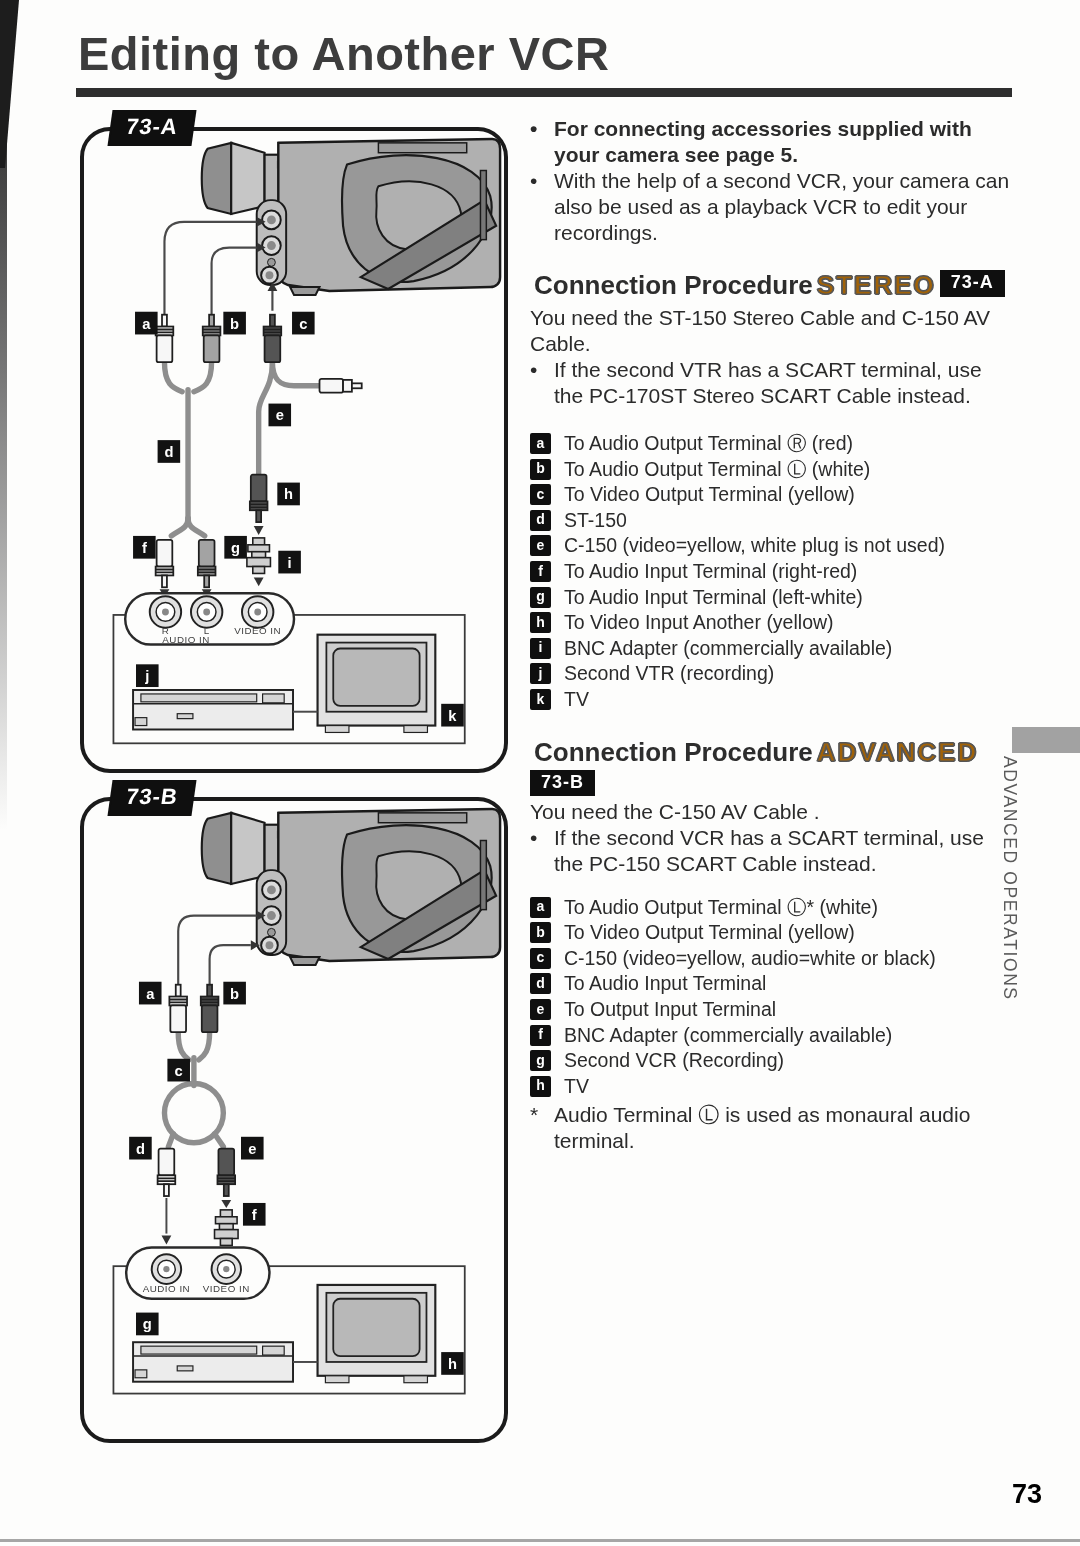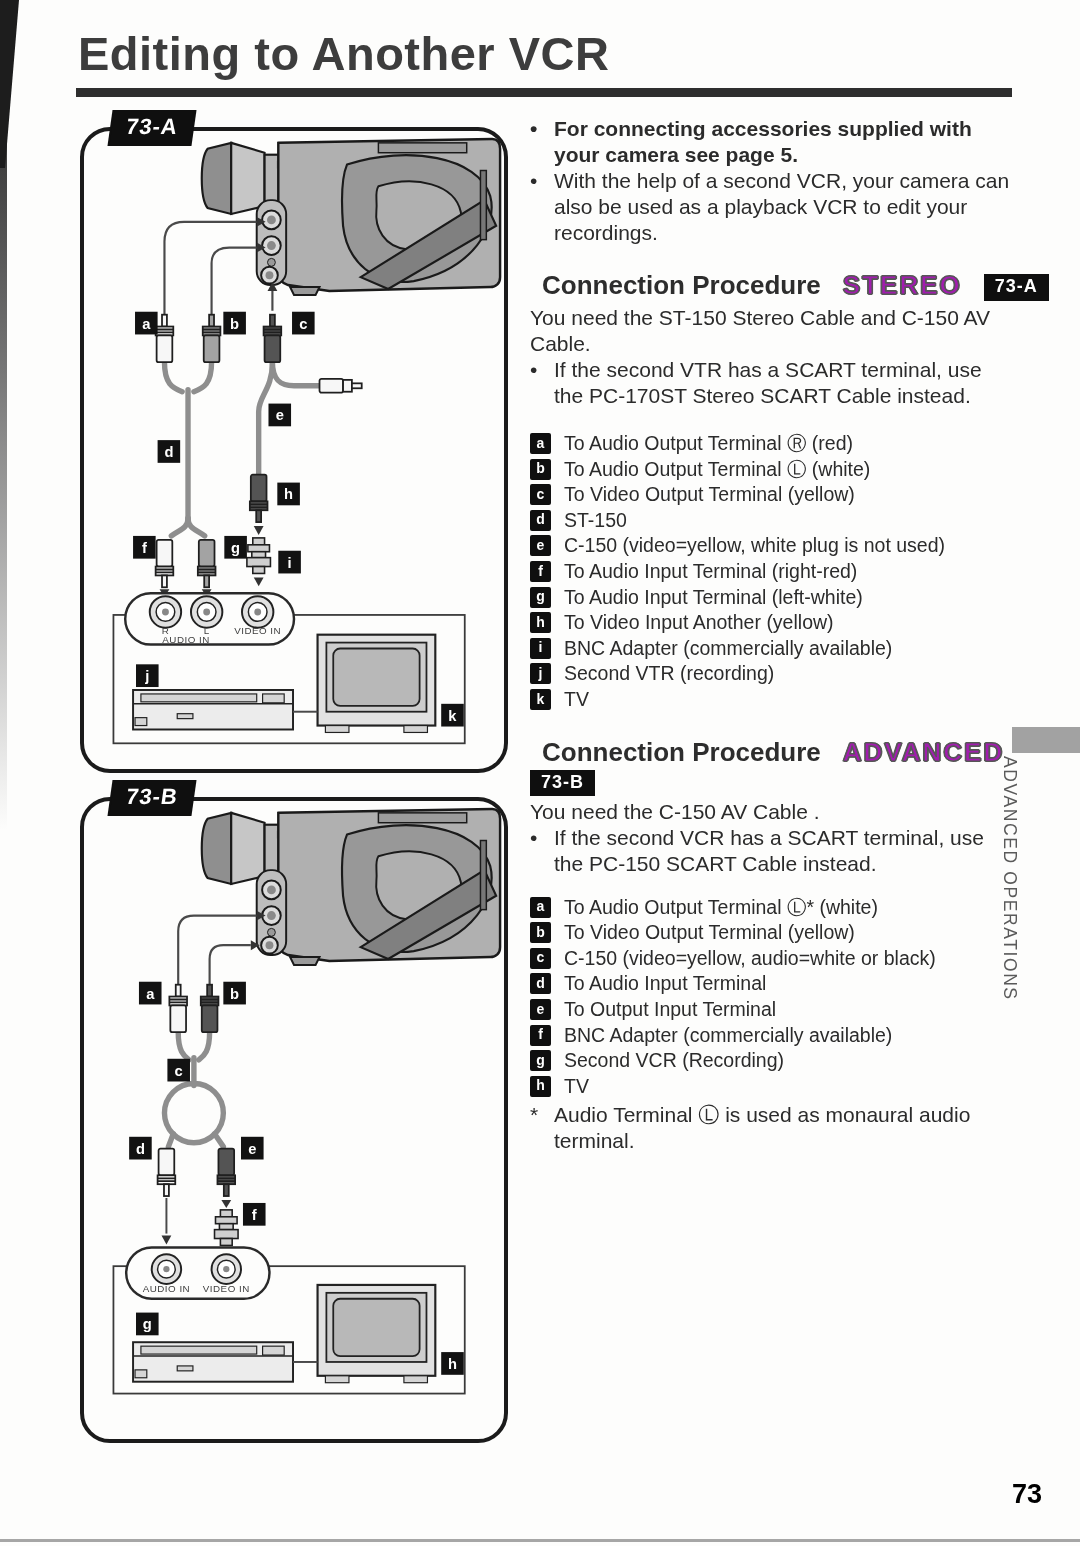--- a/index.html
+++ b/index.html
@@ -26,23 +26,23 @@
   .figbadge{position:absolute;left:28px;top:-19px;background:#0f0f0f;color:#fff;
     font-size:22px;font-weight:bold;padding:2px 14px 4px;transform:skewX(-8deg);
     letter-spacing:1px;box-shadow:0 0 0 2px #0f0f0f;}
   .fig svg{display:block;width:100%;height:100%;}
 
   
   .rcol{position:absolute;left:530px;top:116px;width:482px;}
   .b{display:flex;font-size:21px;line-height:26px;}
   .b .dot{width:24px;flex:none;}
   .b1{font-weight:bold;}
-  h2.sect{font-size:26px;margin:24px 12px 4px;color:#2d2d2d;display:flex;align-items:flex-end;
-    gap:22px;font-weight:bold;white-space:nowrap;}
-  .mode{color:#a21caf;font-weight:bold;letter-spacing:2px;
+  h2.sect{font-size:26px;margin:24px 4px 4px;color:#2d2d2d;display:flex;align-items:flex-start;
+    gap:4px;font-weight:bold;white-space:nowrap;}
+  .mode{color:#a16207;font-weight:bold;letter-spacing:2px;
     -webkit-text-stroke:1.2px #575757;
     text-shadow:-1.2px 0 #575757,1.2px 0 #575757,0 -1.2px #575757,0 1.2px #575757;}
   .figref{background:#0f0f0f;color:#fff;font-size:18px;font-weight:bold;
     padding:2px 11px 4px;flex:none;letter-spacing:1px;}
   .figref-line{margin:4px 0 6px;}
   .need{font-size:21px;line-height:26px;margin:0;}
   .list{margin-top:22px;}
   .list2{margin-top:18px;}
   .li{display:flex;align-items:flex-start;font-size:19.5px;line-height:25.6px;}
   .kb{flex:none;width:21px;height:21px;background:#0f0f0f;color:#fff;font-size:14px;

